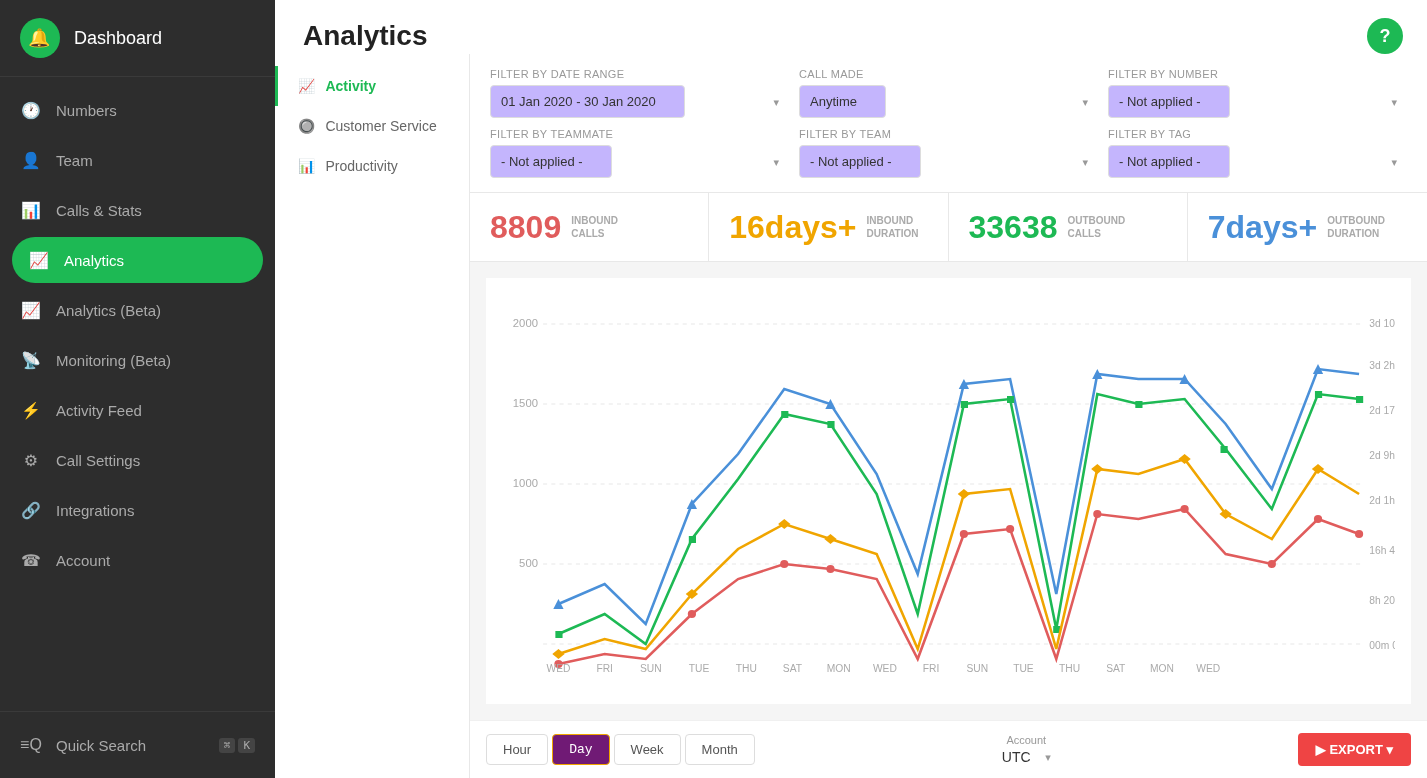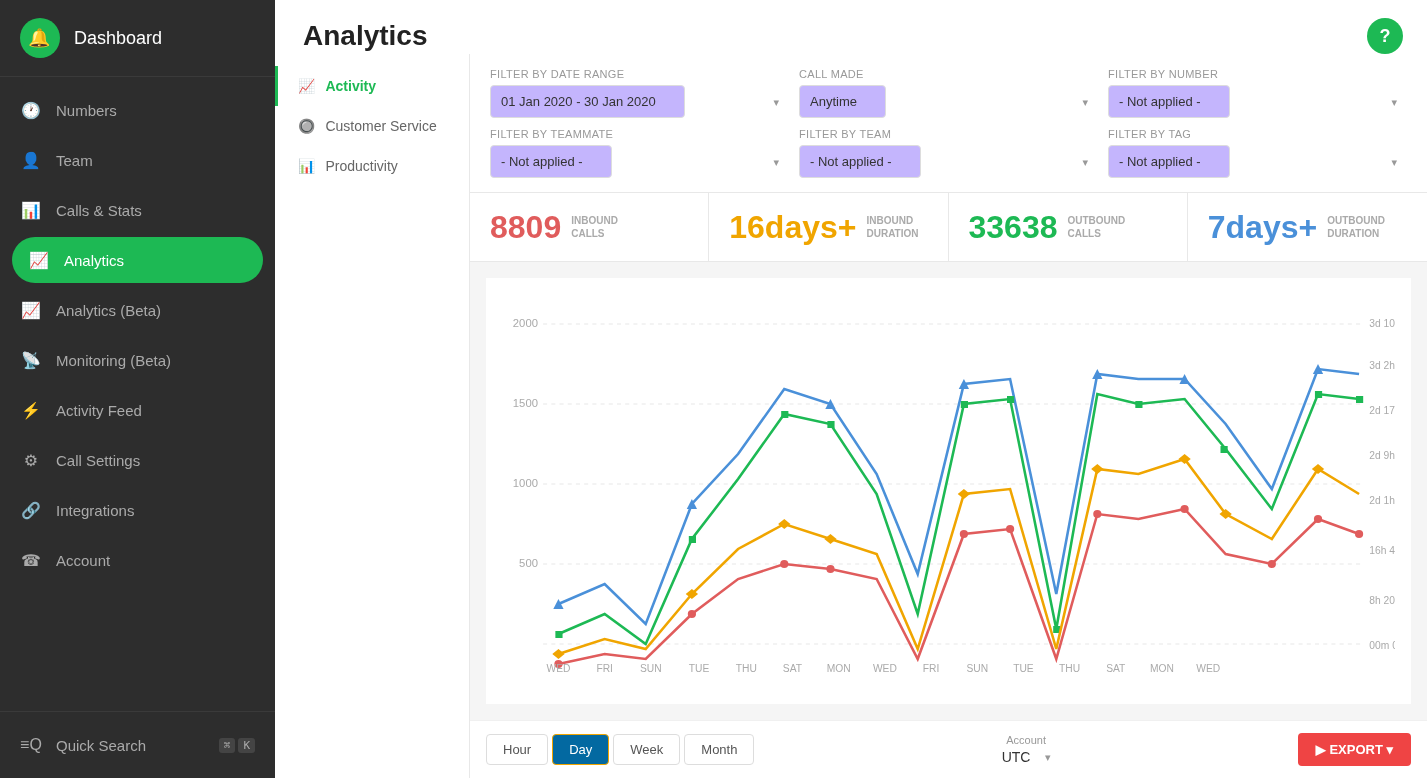--- a/index.html
+++ b/index.html
@@ -241,23 +241,24 @@
     .time-btn {
       padding: 7px 16px;
       border: 1px solid #ddd;
       background: #fff;
       font-size: 13px;
       cursor: pointer;
       border-radius: 4px;
       color: #555;
     }
     .time-btn.active {
-      background: #0369a1;
+      background: #701a75;
       color: #fff;
       border-color: #f0a500;
+      font-family: Liberation Mono, monospace;
     }
     .timezone-wrap {
       display: flex;
       flex-direction: column;
       align-items: center;
       gap: 2px;
     }
     .timezone-label { font-size: 11px; color: #999; }
     .timezone-select-wrap { position: relative; }
     .timezone-select {

